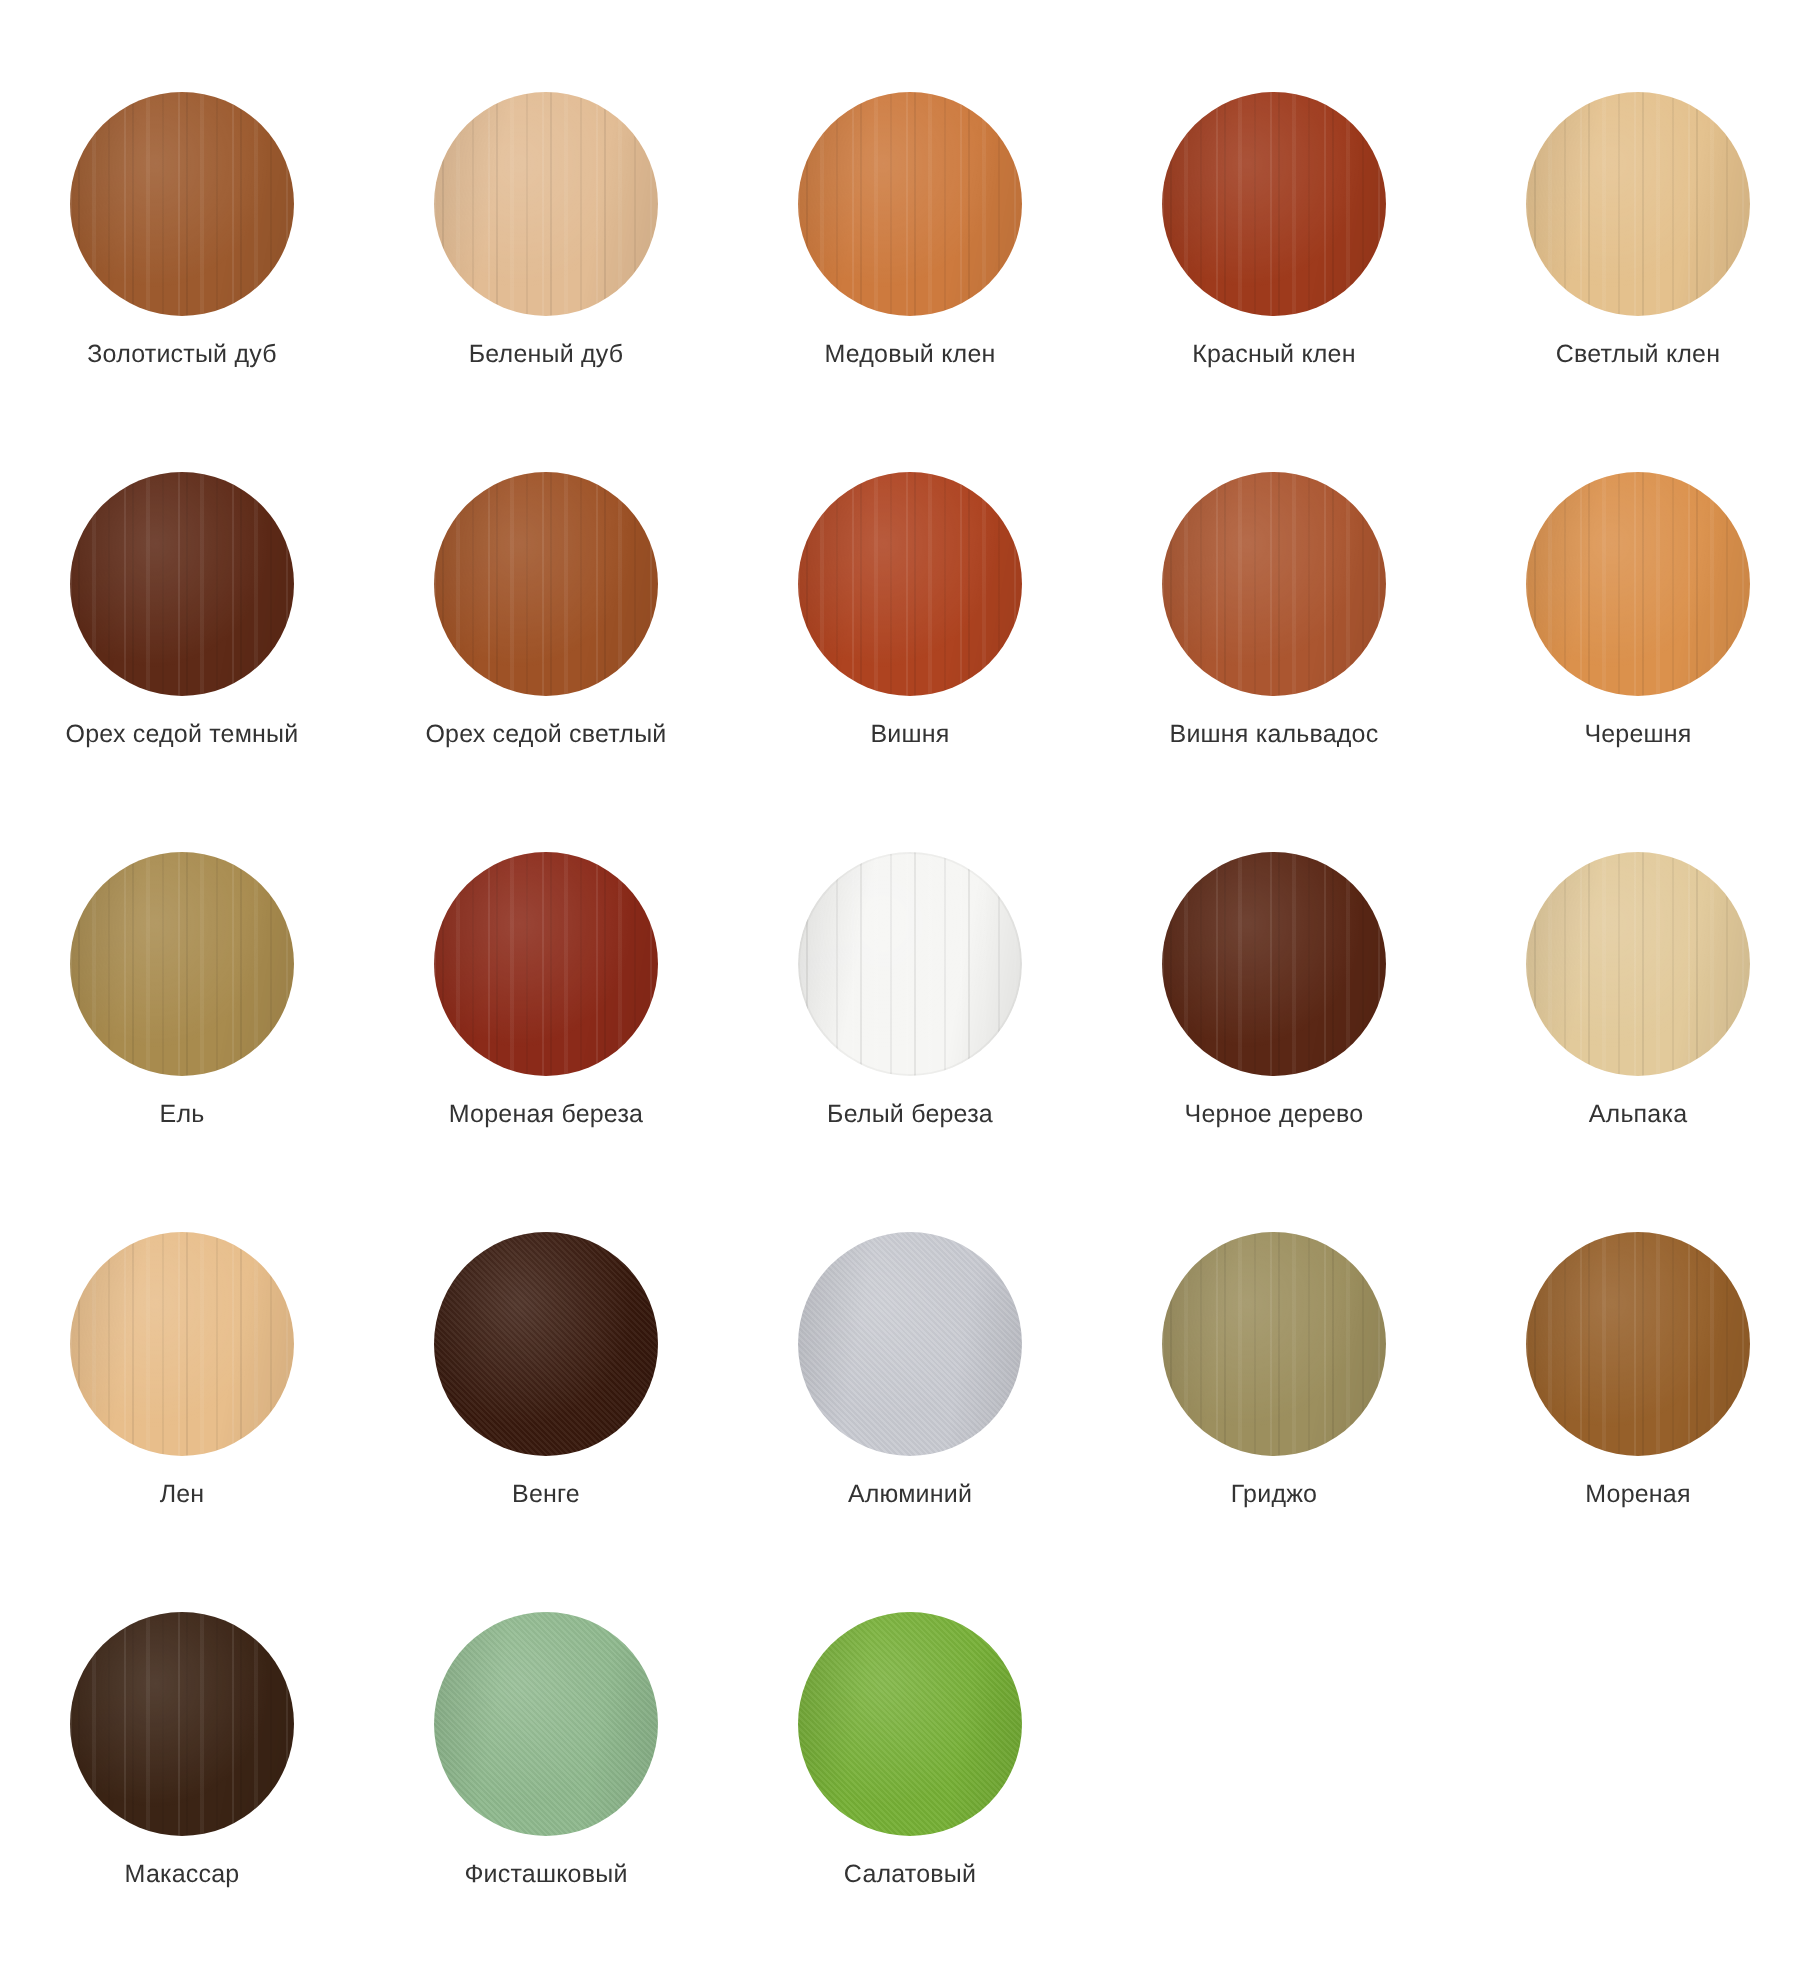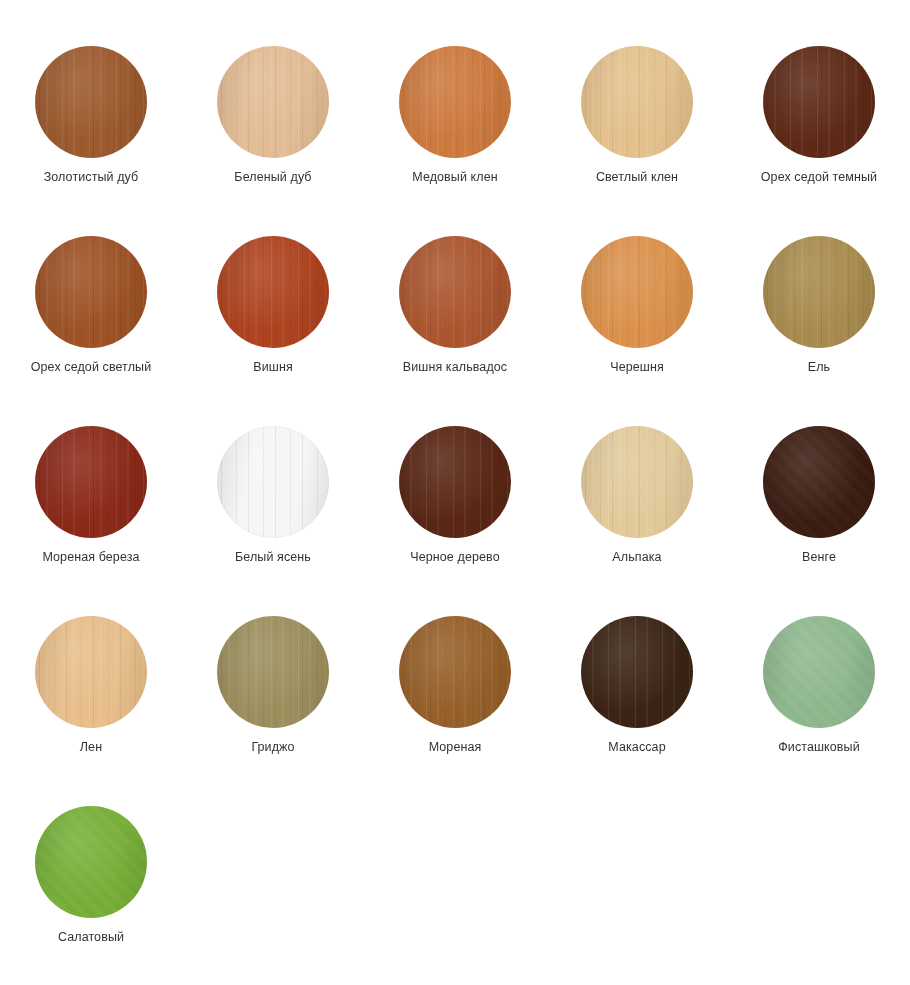--- a/index.html
+++ b/index.html
@@ -132,20 +132,27 @@
       <div class="swatch-label">Беленый дуб</div>
     </div>
     <div class="swatch-cell">
       <div class="swatch-disc" title="Медовый клен" style="background-color: rgb(205, 122, 62);">
         <div class="grain"></div>
         <div class="shade"></div>
       </div>
       <div class="swatch-label">Медовый клен</div>
     </div>
     <div class="swatch-cell">
+      <div class="swatch-disc" title="Красный клен" style="background-color: rgb(158, 58, 28);">
+        <div class="grain"></div>
+        <div class="shade"></div>
+      </div>
+      <div class="swatch-label">Красный клен</div>
+    </div>
+    <div class="swatch-cell">
       <div class="swatch-disc" title="Светлый клен" style="background-color: rgb(228, 193, 141);">
         <div class="grain"></div>
         <div class="shade"></div>
       </div>
       <div class="swatch-label">Светлый клен</div>
     </div>
     <div class="swatch-cell">
       <div class="swatch-disc" title="Орех седой темный" style="background-color: rgb(94, 42, 23);">
         <div class="grain"></div>
         <div class="shade"></div>
@@ -192,49 +199,56 @@
         <div class="grain"></div>
         <div class="shade"></div>
       </div>
       <div class="swatch-label">Мореная береза</div>
     </div>
     <div class="swatch-cell">
       <div class="swatch-disc pale" title="Белый ясень" style="background-color: rgb(246, 246, 244);">
         <div class="grain"></div>
         <div class="shade"></div>
       </div>
-      <div class="swatch-label">Белый ясень</div>
+      <div class="swatch-label">Белый береза</div>
     </div>
     <div class="swatch-cell">
       <div class="swatch-disc" title="Черное дерево" style="background-color: rgb(90, 39, 21);">
         <div class="grain"></div>
         <div class="shade"></div>
       </div>
       <div class="swatch-label">Черное дерево</div>
     </div>
     <div class="swatch-cell">
       <div class="swatch-disc" title="Альпака" style="background-color: rgb(226, 202, 155);">
         <div class="grain"></div>
         <div class="shade"></div>
       </div>
       <div class="swatch-label">Альпака</div>
     </div>
     <div class="swatch-cell">
+      <div class="swatch-disc" title="Лен" style="background-color: rgb(232, 190, 139);">
+        <div class="grain"></div>
+        <div class="shade"></div>
+      </div>
+      <div class="swatch-label">Лен</div>
+    </div>
+    <div class="swatch-cell">
       <div class="swatch-disc solid" title="Венге" style="background-color: rgb(56, 25, 13);">
         <div class="grain"></div>
         <div class="shade"></div>
       </div>
       <div class="swatch-label">Венге</div>
     </div>
     <div class="swatch-cell">
-      <div class="swatch-disc" title="Лен" style="background-color: rgb(232, 190, 139);">
-        <div class="grain"></div>
-        <div class="shade"></div>
-      </div>
-      <div class="swatch-label">Лен</div>
+      <div class="swatch-disc solid" title="Алюминий" style="background-color: rgb(201, 203, 210);">
+        <div class="grain"></div>
+        <div class="shade"></div>
+      </div>
+      <div class="swatch-label">Алюминий</div>
     </div>
     <div class="swatch-cell">
       <div class="swatch-disc" title="Гриджо" style="background-color: rgb(156, 143, 94);">
         <div class="grain"></div>
         <div class="shade"></div>
       </div>
       <div class="swatch-label">Гриджо</div>
     </div>
     <div class="swatch-cell">
       <div class="swatch-disc" title="Марроне" style="background-color: rgb(150, 96, 42);">

